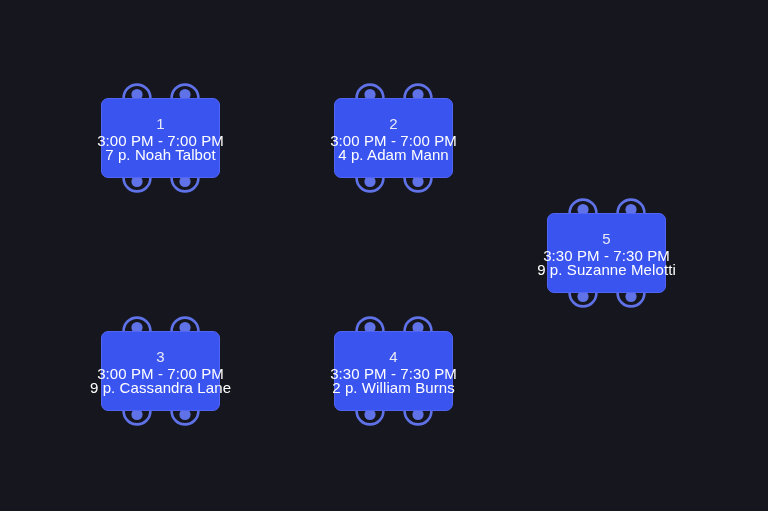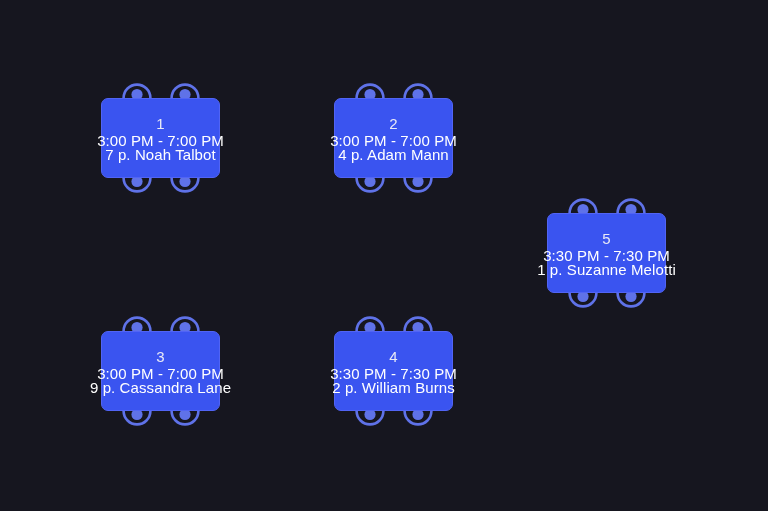--- a/index.html
+++ b/index.html
@@ -223,21 +223,21 @@
         <div class="chair" title="Table 5 seat">
           <svg viewBox="0 0 32 20" xmlns="http://www.w3.org/2000/svg">
             <path d="M2.6 18 A 13.4 13.4 0 0 1 29.4 18" fill="none" stroke="#5f72e8" stroke-width="2.6" stroke-linecap="round"></path>
             <circle cx="16" cy="14.5" r="5.6" fill="#5f72e8"></circle>
           </svg>
         </div>
       </div>
       <div class="table-top" style="background: rgb(58, 84, 240);">
         <div class="table-number">5</div>
         <div class="table-time">3:30 PM - 7:30 PM</div>
-        <div class="table-guests">1 p. Suzanne Melotti</div>
+        <div class="table-guests">9 p. Suzanne Melotti</div>
       </div>
       <div class="chair-row bottom">
         <div class="chair" title="Table 5 seat">
           <svg viewBox="0 0 32 20" xmlns="http://www.w3.org/2000/svg">
             <path d="M2.6 2 A 13.4 13.4 0 0 0 29.4 2" fill="none" stroke="#5f72e8" stroke-width="2.6" stroke-linecap="round"></path>
             <circle cx="16" cy="5.5" r="5.6" fill="#5f72e8"></circle>
           </svg>
         </div>
         <div class="chair" title="Table 5 seat">
           <svg viewBox="0 0 32 20" xmlns="http://www.w3.org/2000/svg">

